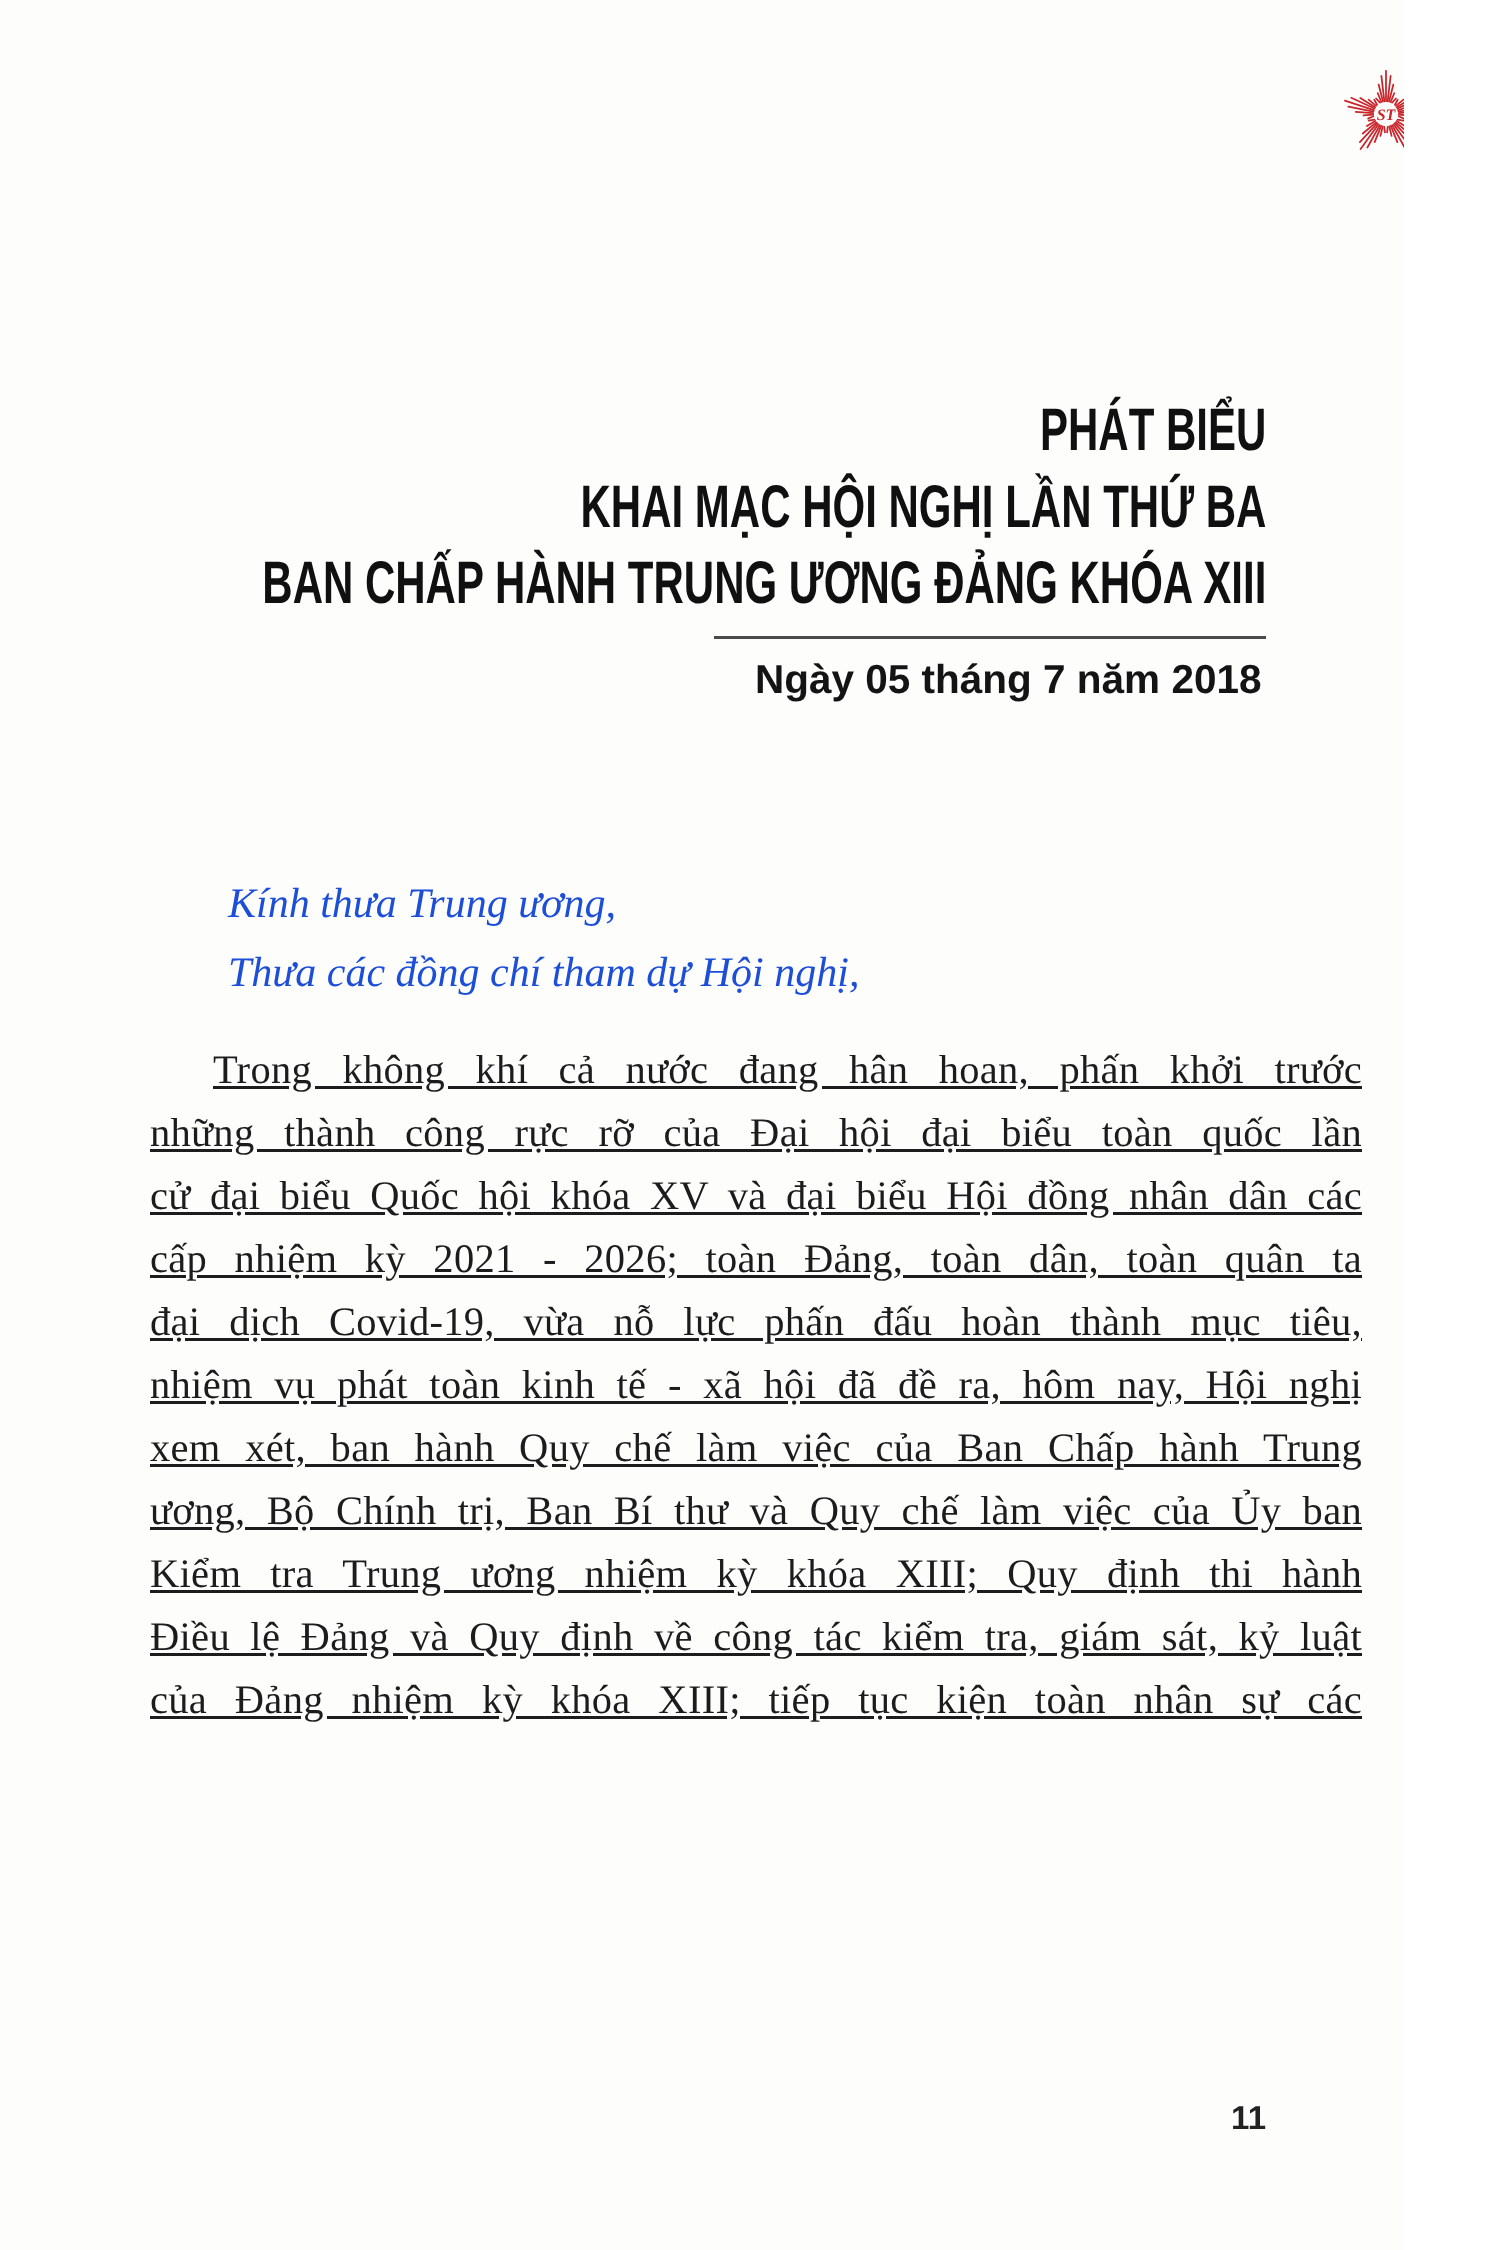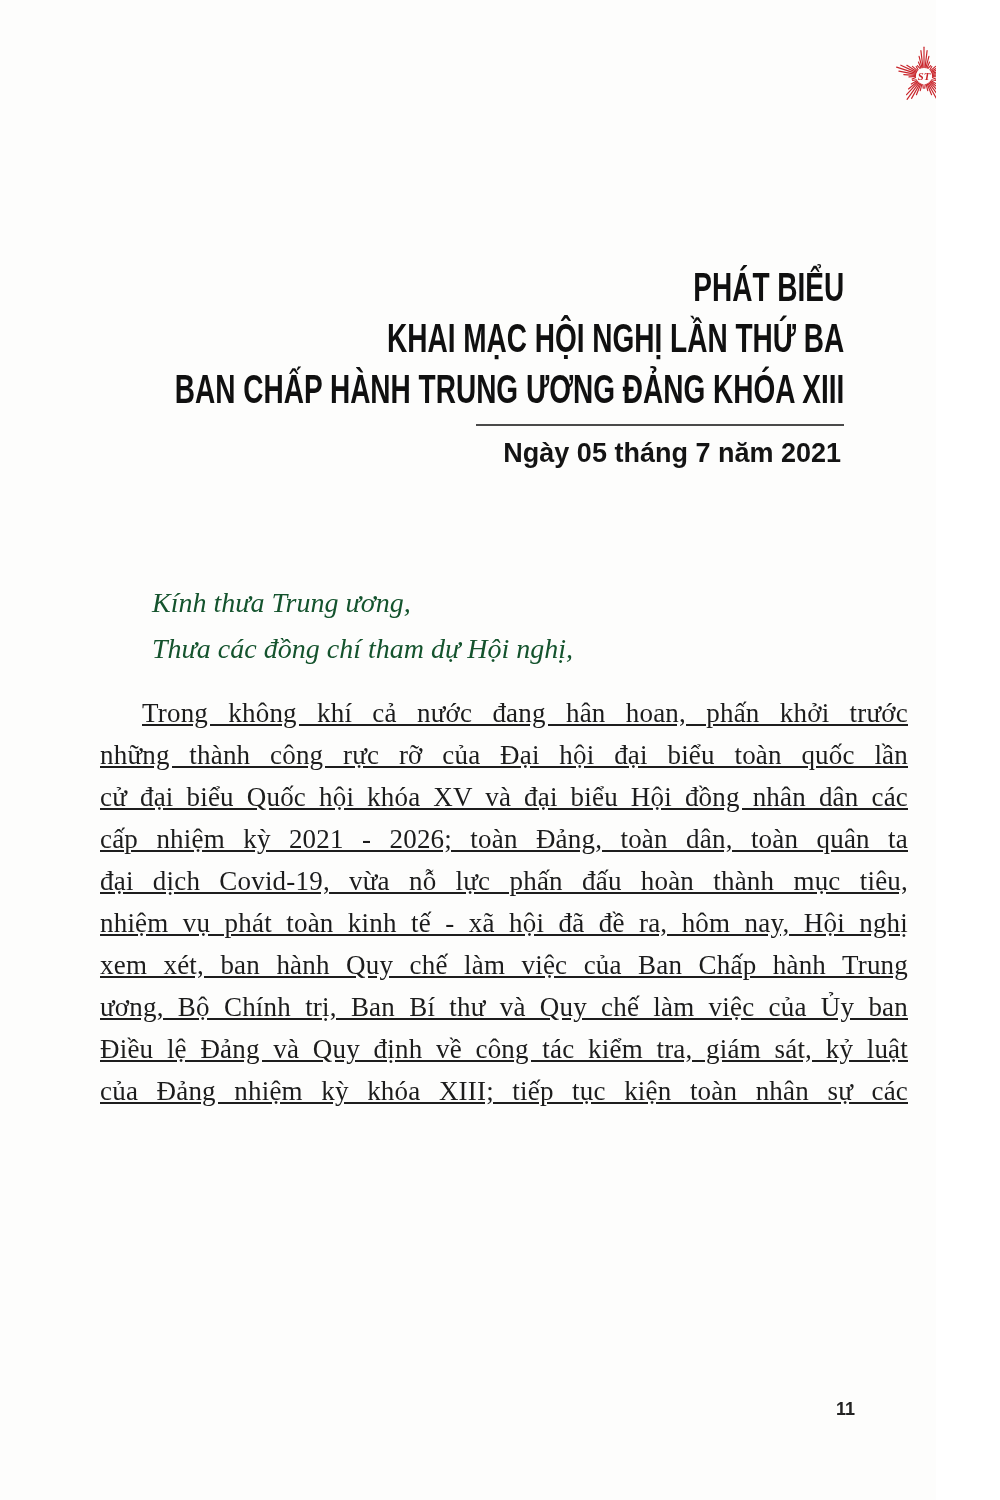--- a/index.html
+++ b/index.html
@@ -38,43 +38,43 @@
     font-size:27px;color:#141414;
     white-space:nowrap;
   }
   .salutations{
     position:absolute;left:152px;top:580px;
   }
   .salutation-line{
     font-style:italic;
     font-size:28px;
     line-height:46px;
-    color:#14532d;
+    color:#1d4ed8;
     white-space:nowrap;
   }
   .body-block{
     position:absolute;left:100px;top:692px;width:808px;text-decoration:underline;
   }
   .body-line{
     font-size:27px;
     line-height:42px;
     height:42px;
     text-align:justify;
     text-align-last:justify;
     color:#1c1c1c;
     letter-spacing:0.2px;
   }
   .body-line.indent{
     text-indent:42px;
   }
   .page-number{
-    position:absolute;top:1399px;right:81px;
+    position:absolute;top:1399px;right:92px;
     font-family:"Liberation Sans","DejaVu Sans",sans-serif;
     font-weight:700;
-    font-size:18px;color:#222;
+    font-size:22px;color:#222;
   }
 </style>
 </head>
 <body>
 
 <div class="page">
 
   <div class="emblem">
     <svg width="64" height="64" viewBox="0 0 60 60" aria-hidden="true">
       <defs>
@@ -101,35 +101,36 @@
   </div>
 
   <div class="title-block">
     <div class="title-line">PHÁT BIỂU</div>
     <div class="title-line">KHAI MẠC HỘI NGHỊ LẦN THỨ BA</div>
     <div class="title-line">BAN CHẤP HÀNH TRUNG ƯƠNG ĐẢNG KHÓA XIII</div>
   </div>
 
   <div class="title-rule"></div>
 
-  <div class="date-line">Ngày 05 tháng 7 năm 2021</div>
+  <div class="date-line">Ngày 05 tháng 7 năm 2018</div>
 
   <div class="salutations">
     <div class="salutation-line">Kính thưa Trung ương,</div>
     <div class="salutation-line">Thưa các đồng chí tham dự Hội nghị,</div>
   </div>
 
   <div class="body-block">
     <div class="body-line indent">Trong không khí cả nước đang hân hoan, phấn khởi trước</div>
     <div class="body-line">những thành công rực rỡ của Đại hội đại biểu toàn quốc lần</div>
     <div class="body-line">cử đại biểu Quốc hội khóa XV và đại biểu Hội đồng nhân dân các</div>
     <div class="body-line">cấp nhiệm kỳ 2021 - 2026; toàn Đảng, toàn dân, toàn quân ta</div>
     <div class="body-line">đại dịch Covid-19, vừa nỗ lực phấn đấu hoàn thành mục tiêu,</div>
     <div class="body-line">nhiệm vụ phát toàn kinh tế - xã hội đã đề ra, hôm nay, Hội nghị</div>
     <div class="body-line">xem xét, ban hành Quy chế làm việc của Ban Chấp hành Trung</div>
     <div class="body-line">ương, Bộ Chính trị, Ban Bí thư và Quy chế làm việc của Ủy ban</div>
+    <div class="body-line">Kiểm tra Trung ương nhiệm kỳ khóa XIII; Quy định thi hành</div>
     <div class="body-line">Điều lệ Đảng và Quy định về công tác kiểm tra, giám sát, kỷ luật</div>
     <div class="body-line">của Đảng nhiệm kỳ khóa XIII; tiếp tục kiện toàn nhân sự các</div>
   </div>
 
   <div class="page-number">11</div>
 
 </div>
 
 </body></html>

